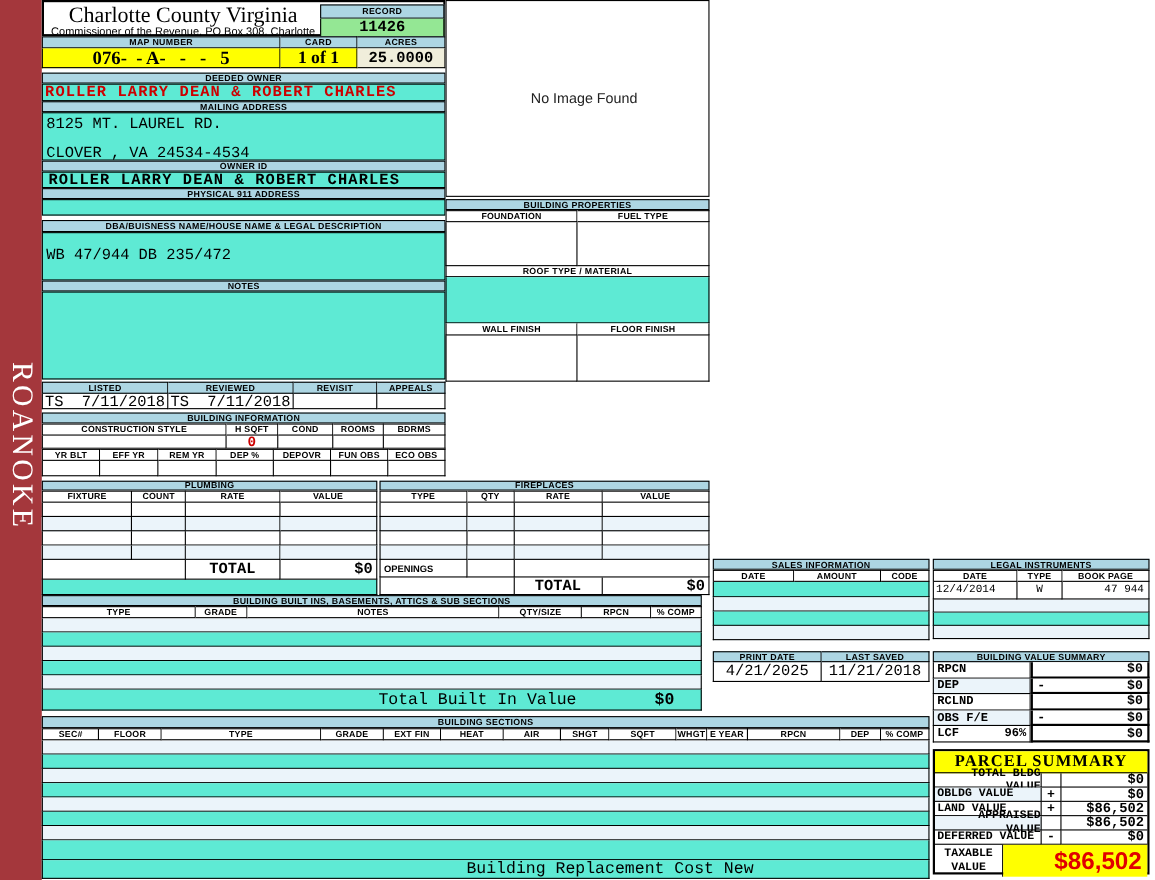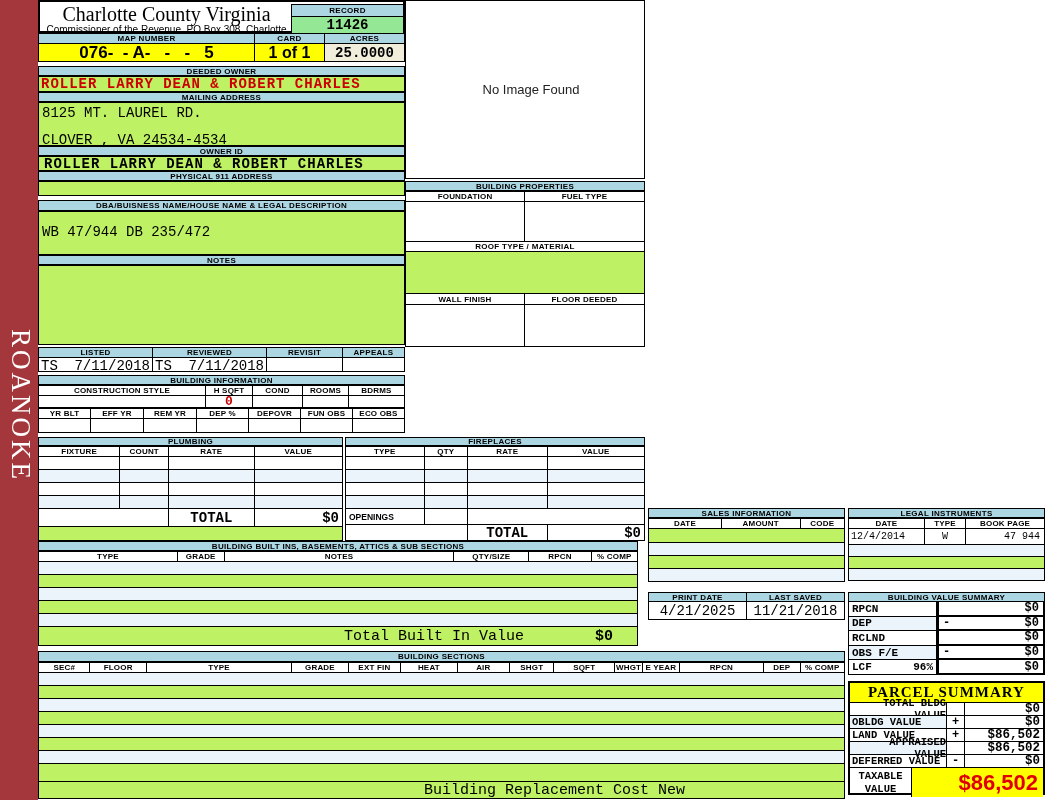--- a/index.html
+++ b/index.html
@@ -14,22 +14,22 @@
     writing-mode:vertical-rl; text-orientation:mixed;
     font-family:"Liberation Serif", serif; font-size:27px; color:#fff;
     letter-spacing:3px; display:flex; align-items:center; justify-content:center; }
 
   
   .bluebar { background:#ADD6E3; border:1px solid #000; font-weight:bold; font-size:8px;
     letter-spacing:.3px; display:flex; align-items:center; justify-content:center; color:#000; }
   .whitebar { background:#fff; border:1px solid #000; font-weight:bold; font-size:8px;
     letter-spacing:.3px; display:flex; align-items:center; justify-content:center; }
   .mono { font-family:"Liberation Mono", monospace; }
-  .serif { font-family:Liberation Sans, sans-serif; }
-  .bx { border:1px solid #000; background:#bef264; }
+  .serif { font-family:Liberation Serif, serif; }
+  .bx { border:1px solid #000; background:#5eead4; }
   .row { display:flex; }
   .cell { border:1px solid #000; border-left:none; }
   .cell:first-child { border-left:1px solid #000; }
   .alt { background:#EBF4FA; }
   .ctr { display:flex; align-items:center; justify-content:center; }
 
   
   #title-box { left:38px; top:0; width:367px; height:33px; border:2px solid #000; background:#fff; }
   #county { position:absolute; left:0; top:1px; width:253px; text-align:center;
     font-family:"Liberation Serif",serif; font-size:20px; }
@@ -153,21 +153,21 @@
       <div class="th" style="width:50%">FUEL TYPE</div>
     </div>
     <div class="row" style="height:40px">
       <div class="cell" style="width:50%;border-top:none"></div>
       <div class="cell" style="width:50%;border-top:none"></div>
     </div>
     <div class="whitebar" style="height:10px;border-top:none">ROOF TYPE / MATERIAL</div>
     <div class="bx" style="height:42px;border-top:none"></div>
     <div class="row" style="height:11px">
       <div class="th" style="width:50%;border-top:none">WALL FINISH</div>
-      <div class="th" style="width:50%;border-top:none">FLOOR DEEDED</div>
+      <div class="th" style="width:50%;border-top:none">FLOOR FINISH</div>
     </div>
     <div class="row" style="height:42px">
       <div class="cell" style="width:50%;border-top:none"></div>
       <div class="cell" style="width:50%;border-top:none"></div>
     </div>
   </div>
 
   <div class="abs lblock" style="top:347px">
     <div class="row rev-hdr">
       <div class="bluebar" style="width:115px">LISTED</div>

